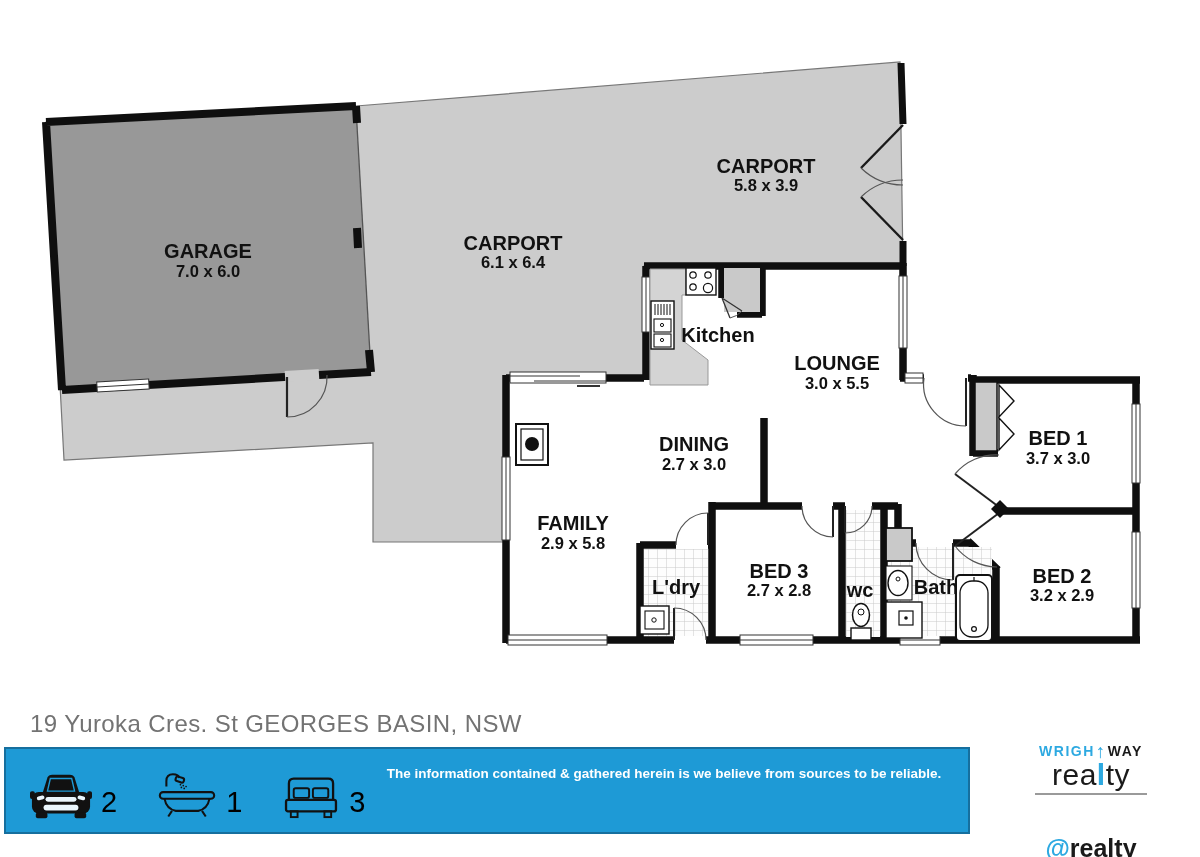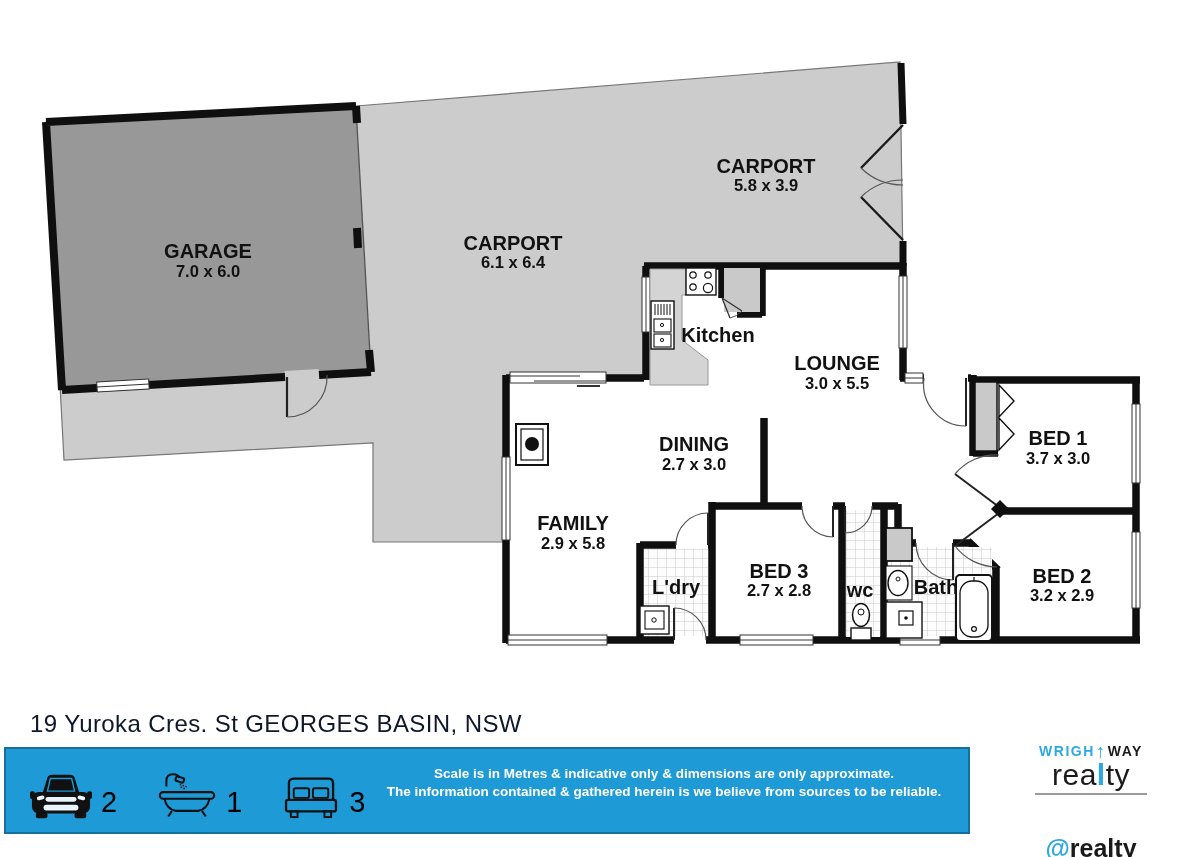--- a/index.html
+++ b/index.html
@@ -1,20 +1,20 @@
 <!DOCTYPE html>
 <html><head>
 <meta charset="utf-8">
 <style>
   html,body{margin:0;padding:0;background:#ffffff;}
   body{width:1200px;height:857px;position:relative;font-family:"Liberation Sans",sans-serif;overflow:hidden;}
   #plan{position:absolute;left:0;top:0;}
   .room-name{font:bold 20px "Liberation Sans",sans-serif;fill:#111;}
   .room-dims{font:bold 16.5px "Liberation Sans",sans-serif;fill:#111;}
-  #address{position:absolute;left:30px;top:710px;font-size:24px;color:#0f172a;letter-spacing:.4px;}
+  #address{position:absolute;left:30px;top:710px;font-size:24px;color:#737373;letter-spacing:.4px;}
   #banner{position:absolute;left:4px;top:747px;width:966px;height:87px;background:#1e9ad6;
           border:2px solid #166f9e;box-sizing:border-box;}
   #features{position:absolute;left:24px;top:20px;display:flex;align-items:flex-end;}
   .feature{display:flex;align-items:flex-end;margin-right:40px;}
   .feature .num{font-size:29px;color:#000;margin-left:9px;line-height:1;padding-bottom:2px;}
   .ficon{display:block;}
   #disclaimer{position:absolute;left:352px;top:16px;width:612px;text-align:center;
               color:#ffffff;font-weight:bold;font-size:13.5px;line-height:17.5px;}
   #logo{position:absolute;left:1028px;top:742px;width:126px;text-align:center;line-height:1.05;}
   #logo .l1{font-size:14px;font-weight:bold;letter-spacing:1.5px;color:#1a1a1a;white-space:nowrap;}
@@ -362,21 +362,20 @@
           <rect stroke-width="2" x="32" y="18" width="16" height="10" rx="2"></rect>
           <rect stroke-width="2.4" x="4" y="30" width="52" height="12" rx="2"></rect>
           <rect stroke-width="2" x="9" y="42" width="7" height="6"></rect>
           <rect stroke-width="2" x="44" y="42" width="7" height="6"></rect>
         </g>
       </svg>
       <span class="num">3</span>
     </div>
   </div>
   <div id="disclaimer">
-    <div>Scale is in Metres &amp; indicative only &amp; dimensions are only approximate.</div>
     <div>The information contained &amp; gathered herein is we believe from sources to be reliable.</div>
   </div>
 </div>
 
 <div id="logo">
   <div class="l1"><span class="blue">WRIGH</span><span class="arrow">↑</span><span>WAY</span></div>
   <div class="l2"><span>rea</span><span class="blue">l</span><span>ty</span></div>
   <div class="divider"></div>
   <div class="l3"><span class="blue">@</span><span>realty</span></div>
 </div>

